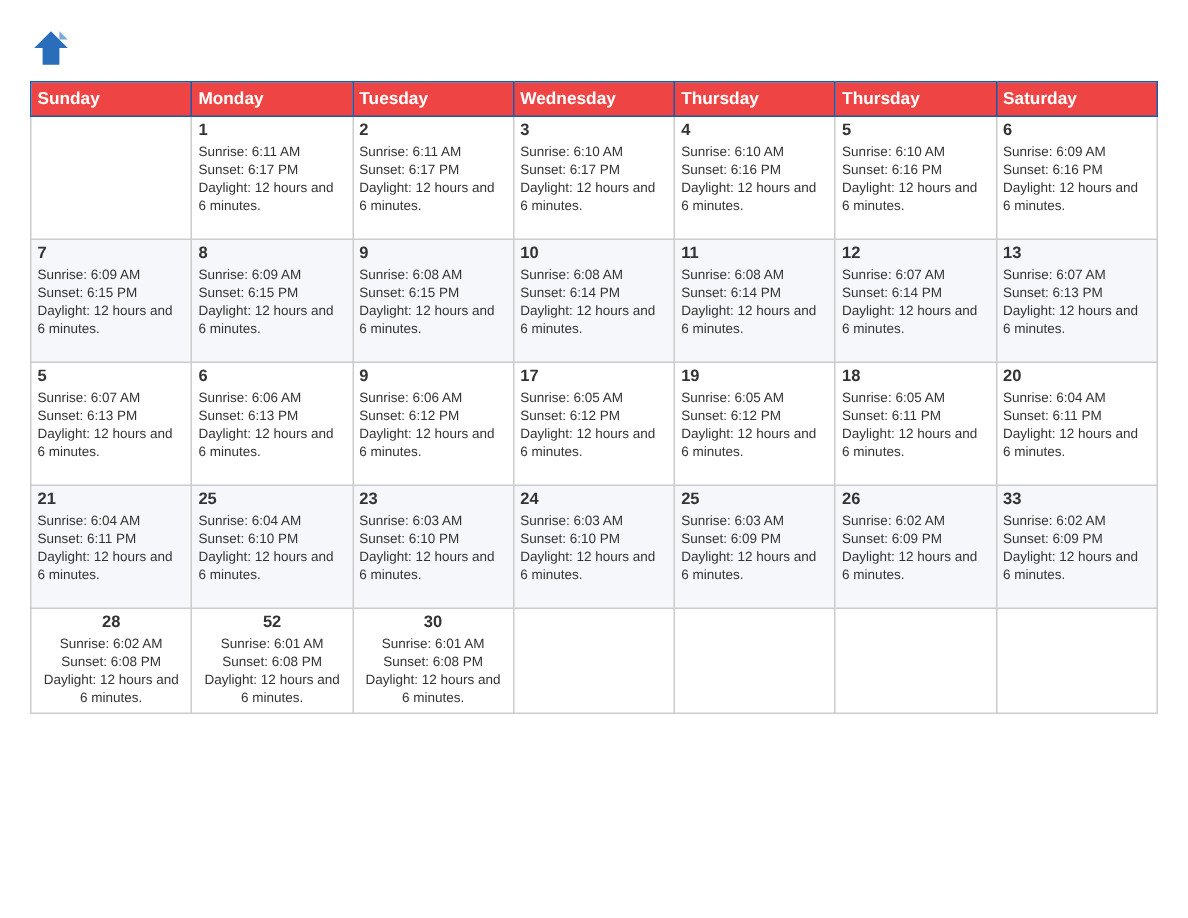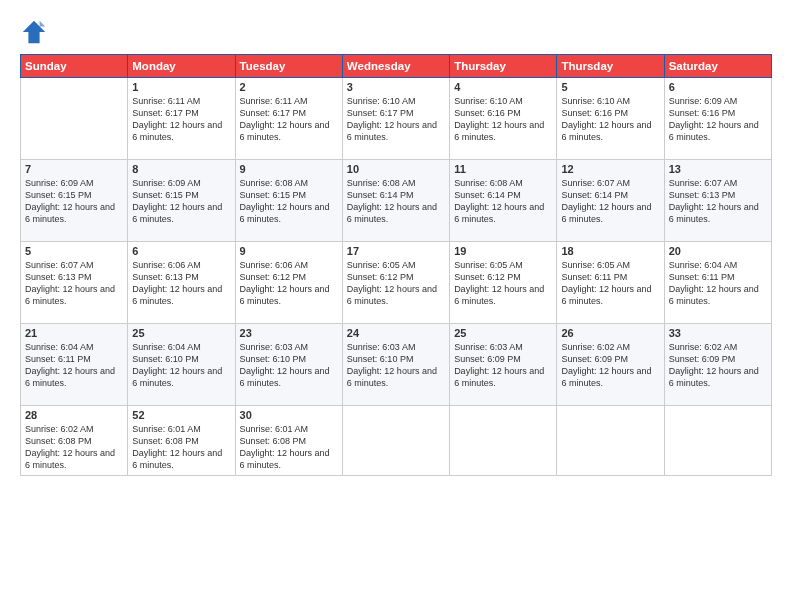--- a/index.html
+++ b/index.html
@@ -93,20 +93,21 @@
     .cell-text {
       font-size: 9px;
       line-height: 1.35;
       color: #333;
     }
     .empty-cell {
       background: #fff !important;
     }
     .last-row td {
       height: 70px;
+      text-align: center;
     }
   </style>
 </head>
 <body>
 
 <div class="page">
   <div class="header">
     <div class="logo">
       <svg class="logo-icon" viewBox="0 0 40 40">
         <polygon points="20,4 36,20 28,20 28,36 12,36 12,20 4,20" fill="#2a6ebb"></polygon>

